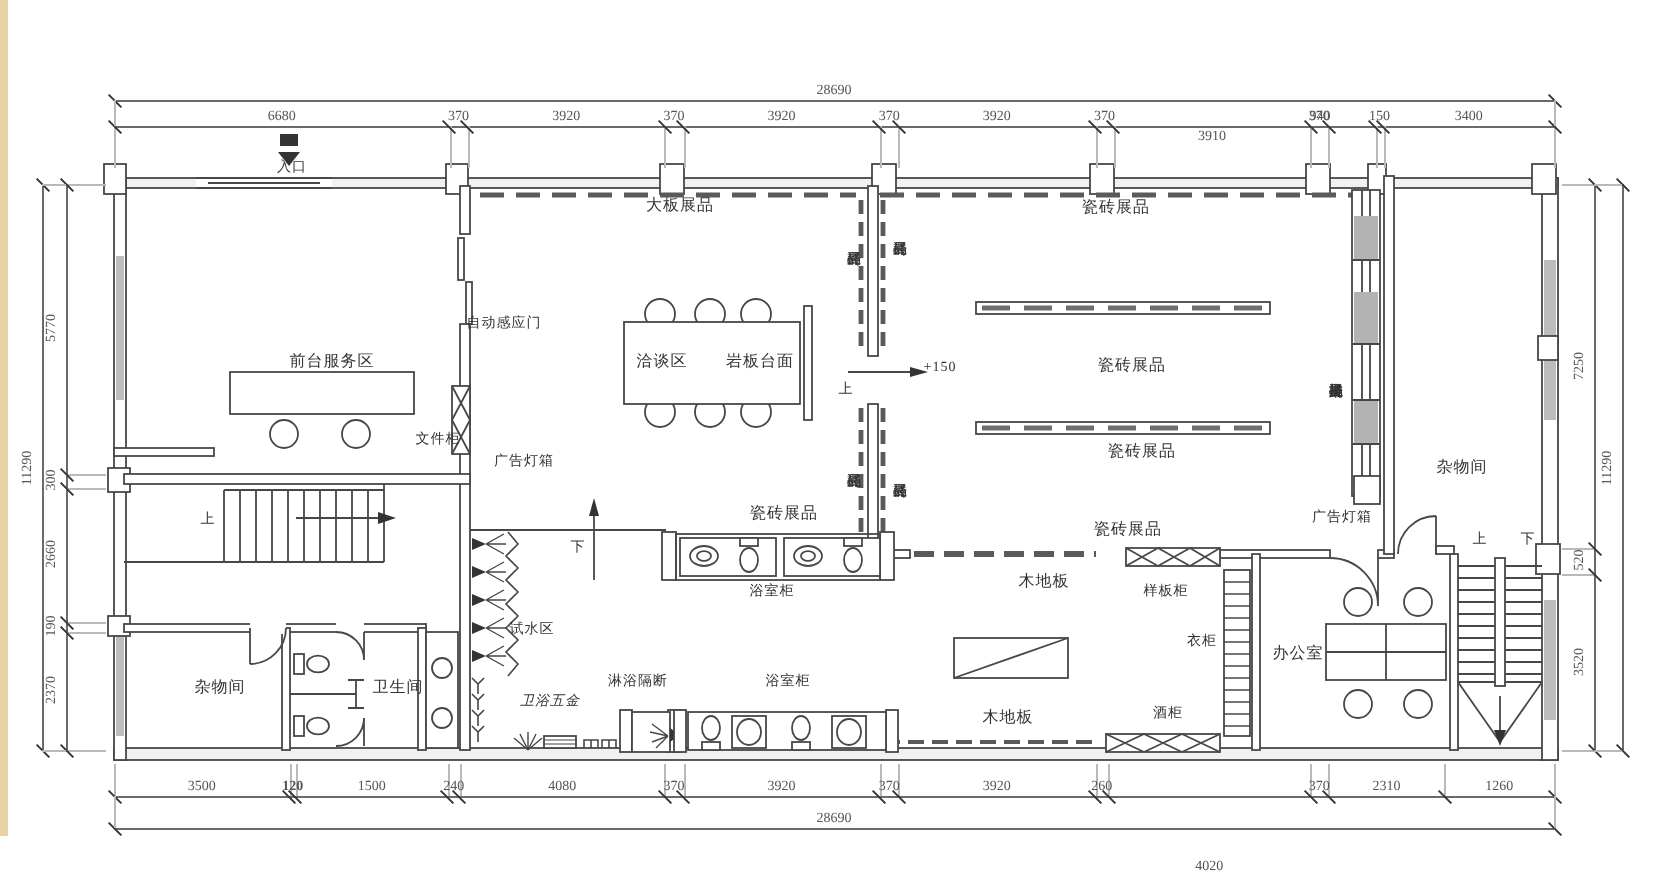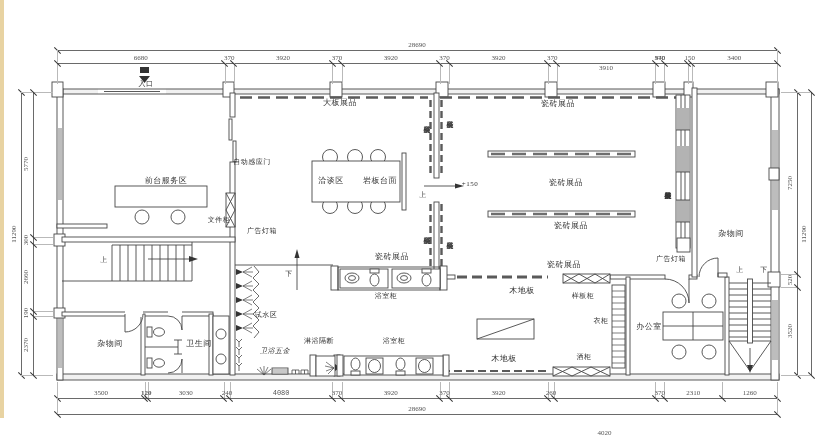--- a/index.html
+++ b/index.html
@@ -324,23 +324,23 @@
       <div class="dim-ext" style="left: 664.32px; top: 382px; width: 1px; height: 16px;"></div>
       <div class="dim-tick" style="left: 659.82px; top: 397.5px;"></div>
       <div class="dim-ext" style="left: 722.291px; top: 382px; width: 1px; height: 16px;"></div>
       <div class="dim-tick" style="left: 717.791px; top: 397.5px;"></div>
       <div class="dim-ext" style="left: 777px; top: 382px; width: 1px; height: 16px;"></div>
       <div class="dim-tick" style="left: 772.5px; top: 397.5px;"></div>
       <div class="dim-tick" style="left: 772.5px; top: 413.5px;"></div>
       <div class="dim-ext" style="left: 777px; top: 398px; width: 1px; height: 16px;"></div>
       <div class="dim-label" style="left: 100.918px; top: 397px;">3500</div>
       <div class="dim-label" style="left: 146.341px; top: 397px; font-weight: bold;">120</div>
-      <div class="dim-label" style="left: 185.867px; top: 397px;">3030</div>
+      <div class="dim-label" style="left: 185.867px; top: 397px;">1500</div>
       <div class="dim-label" style="left: 226.899px; top: 397px;">240</div>
-      <div class="dim-label" style="left: 281.106px; top: 397px; font-family: Liberation Mono, monospace;">4080</div>
+      <div class="dim-label" style="left: 281.106px; top: 397px;">4080</div>
       <div class="dim-label" style="left: 336.944px; top: 397px;">370</div>
       <div class="dim-label" style="left: 390.775px; top: 397px;">3920</div>
       <div class="dim-label" style="left: 444.605px; top: 397px;">370</div>
       <div class="dim-label" style="left: 498.436px; top: 397px;">3920</div>
       <div class="dim-label" style="left: 550.886px; top: 397px;">260</div>
       <div class="dim-label" style="left: 604.591px; top: 397px; margin-top: 40px;">4020</div>
       <div class="dim-label" style="left: 659.677px; top: 397px;">370</div>
       <div class="dim-label" style="left: 693.305px; top: 397px;">2310</div>
       <div class="dim-label" style="left: 749.646px; top: 397px;">1260</div>
       <div class="dim-label" style="left: 417px; top: 413px;">28690</div>

